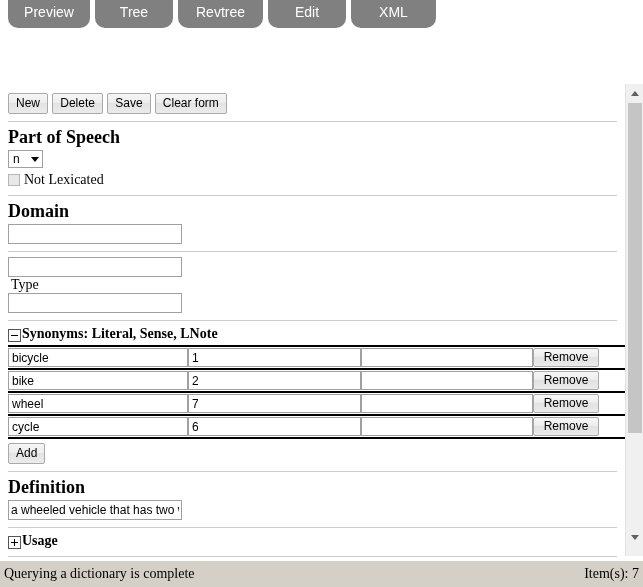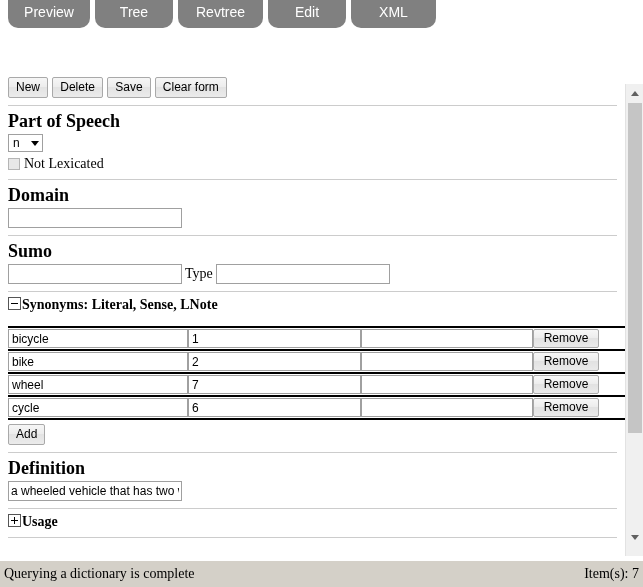--- a/index.html
+++ b/index.html
@@ -39,21 +39,21 @@
     text-align: center;
     line-height: 44px;
     box-sizing: border-box;
     cursor: default;
   }
 
   
   .pane {
     position: absolute;
     left: 0;
-    top: 72px;
+    top: 88px;
     width: 643px;
     height: 472px;
     background: #ffffff;
     overflow: hidden;
   }
   .pane-inner {
     position: absolute;
     left: 0;
     top: 0;
     width: 625px;
@@ -149,21 +149,21 @@
     margin-right: 4px;
   }
   .cblabel {
     font-family: "Liberation Serif", serif;
     font-size: 14px;
   }
 
   
   .collapse-head {
     display: flex;
-    align-items: flex-start;
+    align-items: flex-end;
     margin: 0 8px 0 8px;
   }
   .pmbox {
     width: 13px;
     height: 13px;
     border: 1px solid #555555;
     background: #ffffff;
     position: relative;
     display: inline-block;
     box-sizing: border-box;
@@ -189,21 +189,21 @@
     background: #000000;
   }
   .collapse-title {
     font-family: "Liberation Serif", serif;
     font-size: 14px;
     font-weight: bold;
   }
 
   
   .syn-table {
-    margin: 13px 0 0 8px;
+    margin: 3px 0 0 8px;
     width: 617px;
     border-collapse: collapse;
     border-top: 2px solid #000000;
   }
   .syn-table tr {
     height: 23px;
   }
   .syn-table td {
     border-bottom: 2px solid #000000;
     padding: 0;
@@ -350,22 +350,21 @@
 
     <hr class="sep">
 
     <h3 class="section">Domain</h3>
     <div class="field-wrap">
       <input class="txt" style="width: 168px;" type="text" value="">
     </div>
 
     <hr class="sep">
 
-    <h3 class="section">Sumo</h3>
-    <div class="field-wrap" style="display:flex;align-items:center;">
+    <div class="field-wrap" style="display:flex;flex-direction:column;">
       <input class="txt" style="width: 168px;" type="text" value="">
       <span style="font-family:'Liberation Serif',serif;font-size:14px;margin:0 3px 0 3px;">Type</span>
       <input class="txt" style="width: 168px;" type="text" value="">
     </div>
 
     <hr class="sep">
 
     <div class="collapse-head">
       <span class="pmbox"></span>
       <span class="collapse-title">Synonyms: Literal, Sense, LNote</span>

